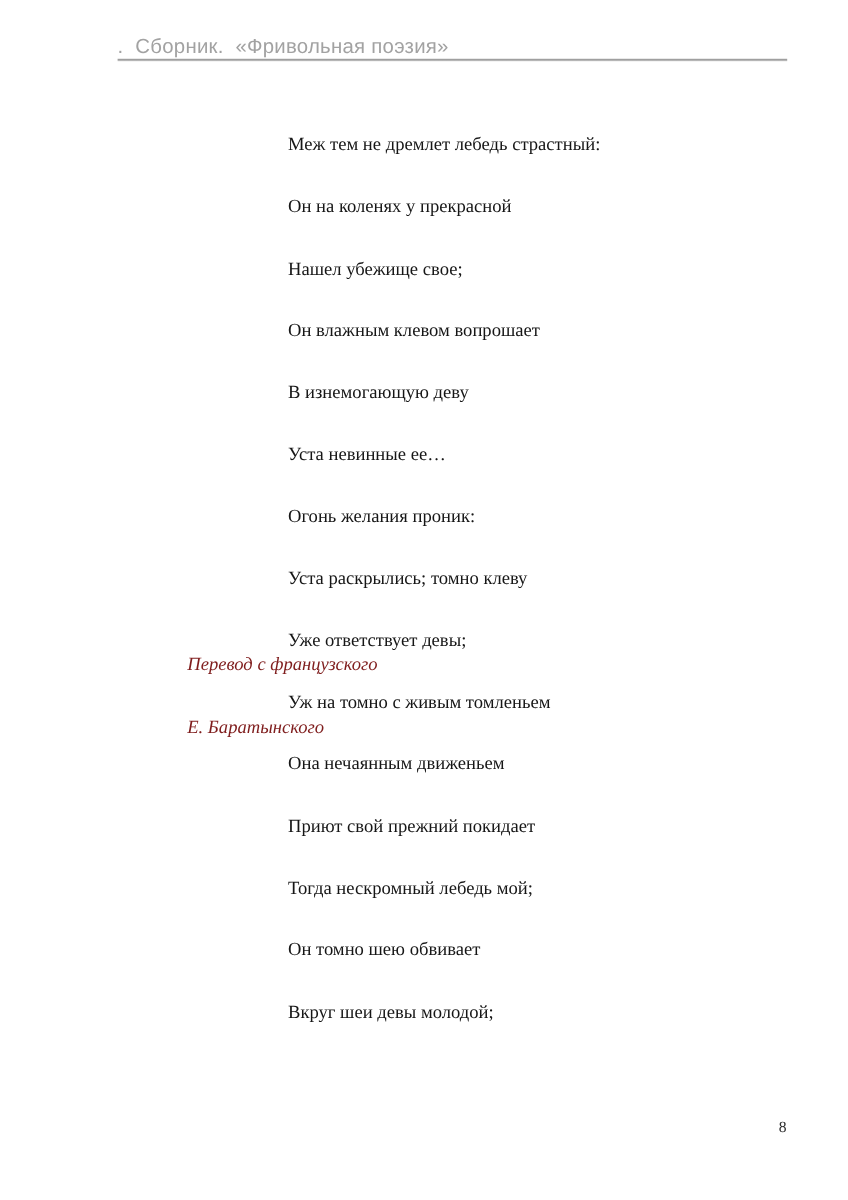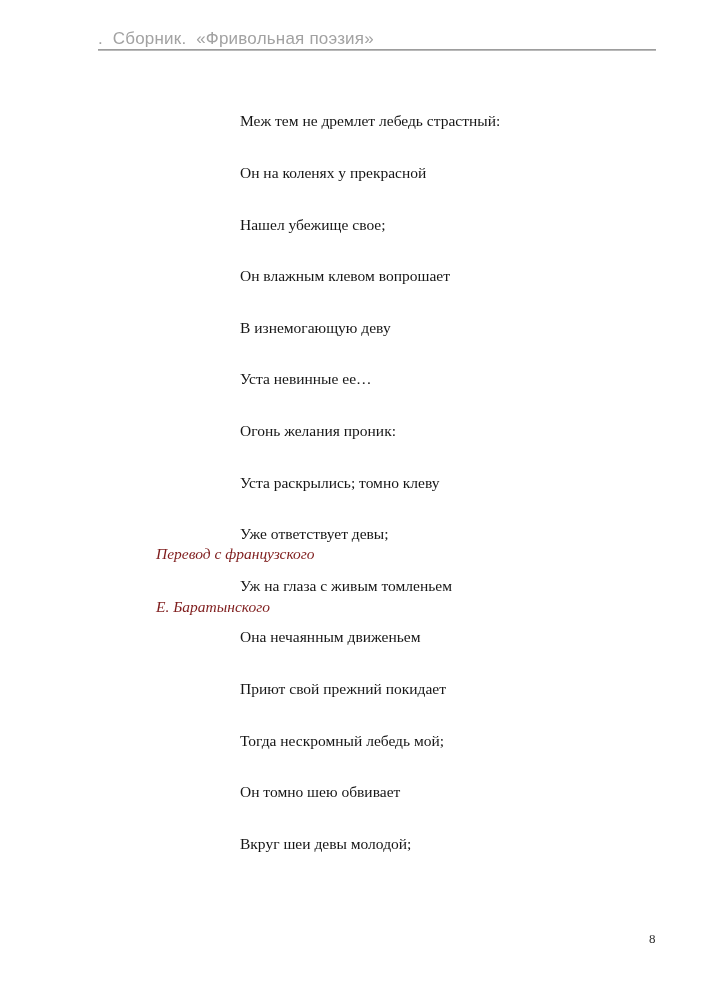--- a/index.html
+++ b/index.html
@@ -77,21 +77,21 @@
   <div class="poem">
     <div class="poem-line">Меж тем не дремлет лебедь страстный:</div>
     <div class="poem-line">Он на коленях у прекрасной</div>
     <div class="poem-line">Нашел убежище свое;</div>
     <div class="poem-line">Он влажным клевом вопрошает</div>
     <div class="poem-line">В изнемогающую деву</div>
     <div class="poem-line">Уста невинные ее…</div>
     <div class="poem-line">Огонь желания проник:</div>
     <div class="poem-line">Уста раскрылись; томно клеву</div>
     <div class="poem-line">Уже ответствует девы;</div>
-    <div class="poem-line">Уж на глаза с живым томленьем</div>
+    <div class="poem-line">Уж на томно с живым томленьем</div>
     <div class="poem-line">Она нечаянным движеньем</div>
     <div class="poem-line">Приют свой прежний покидает</div>
     <div class="poem-line">Тогда нескромный лебедь мой;</div>
     <div class="poem-line">Он томно шею обвивает</div>
     <div class="poem-line">Вкруг шеи девы молодой;</div>
     
     
     
     
     

